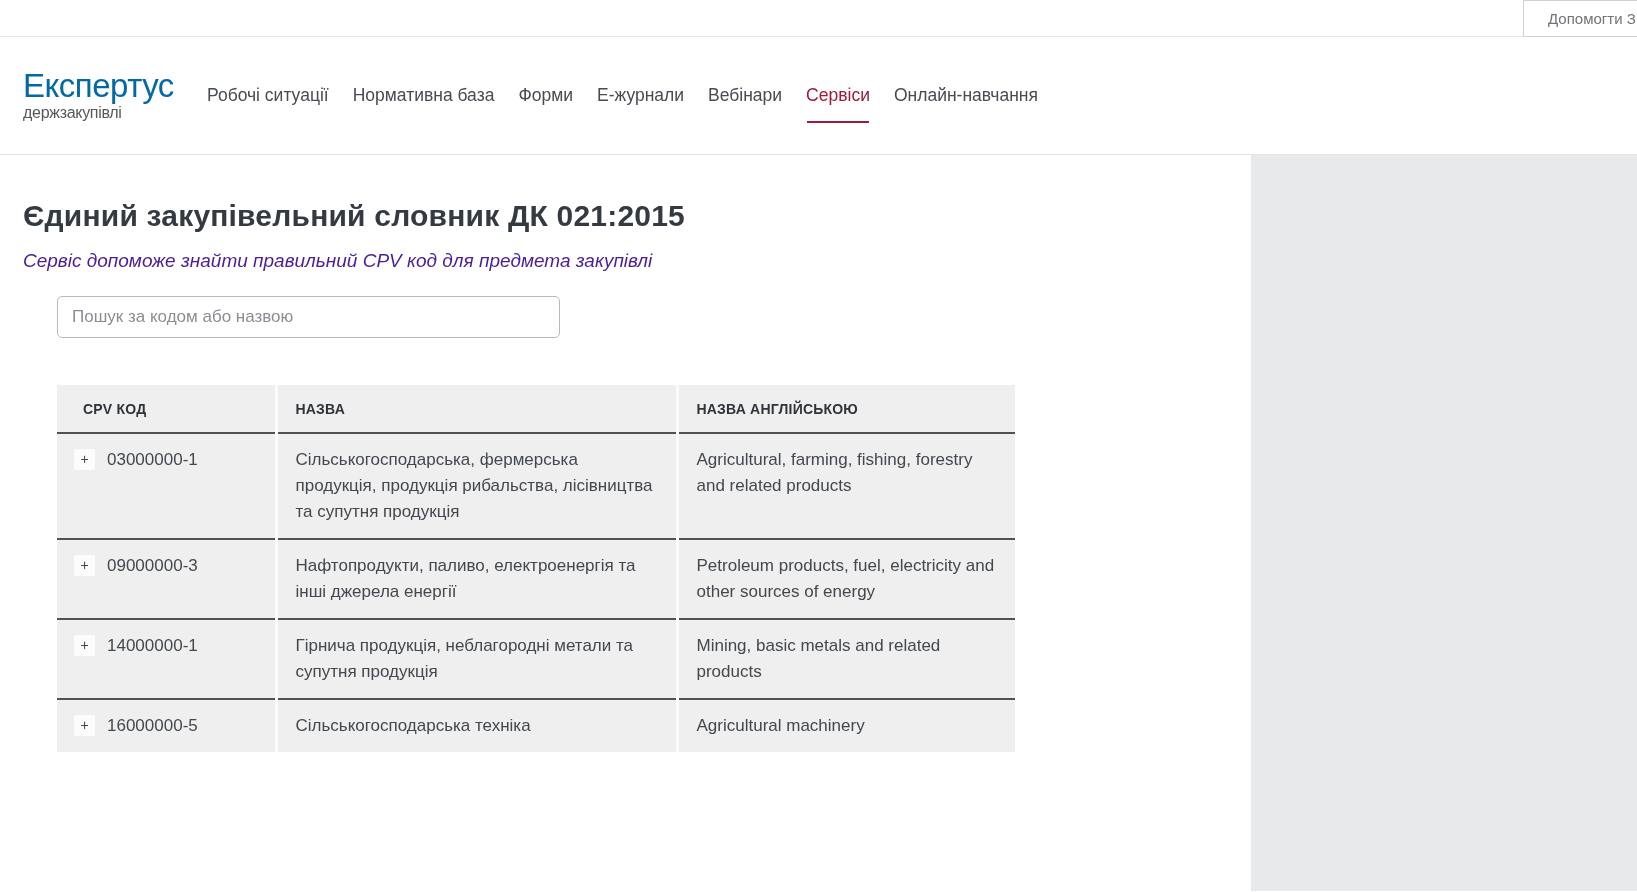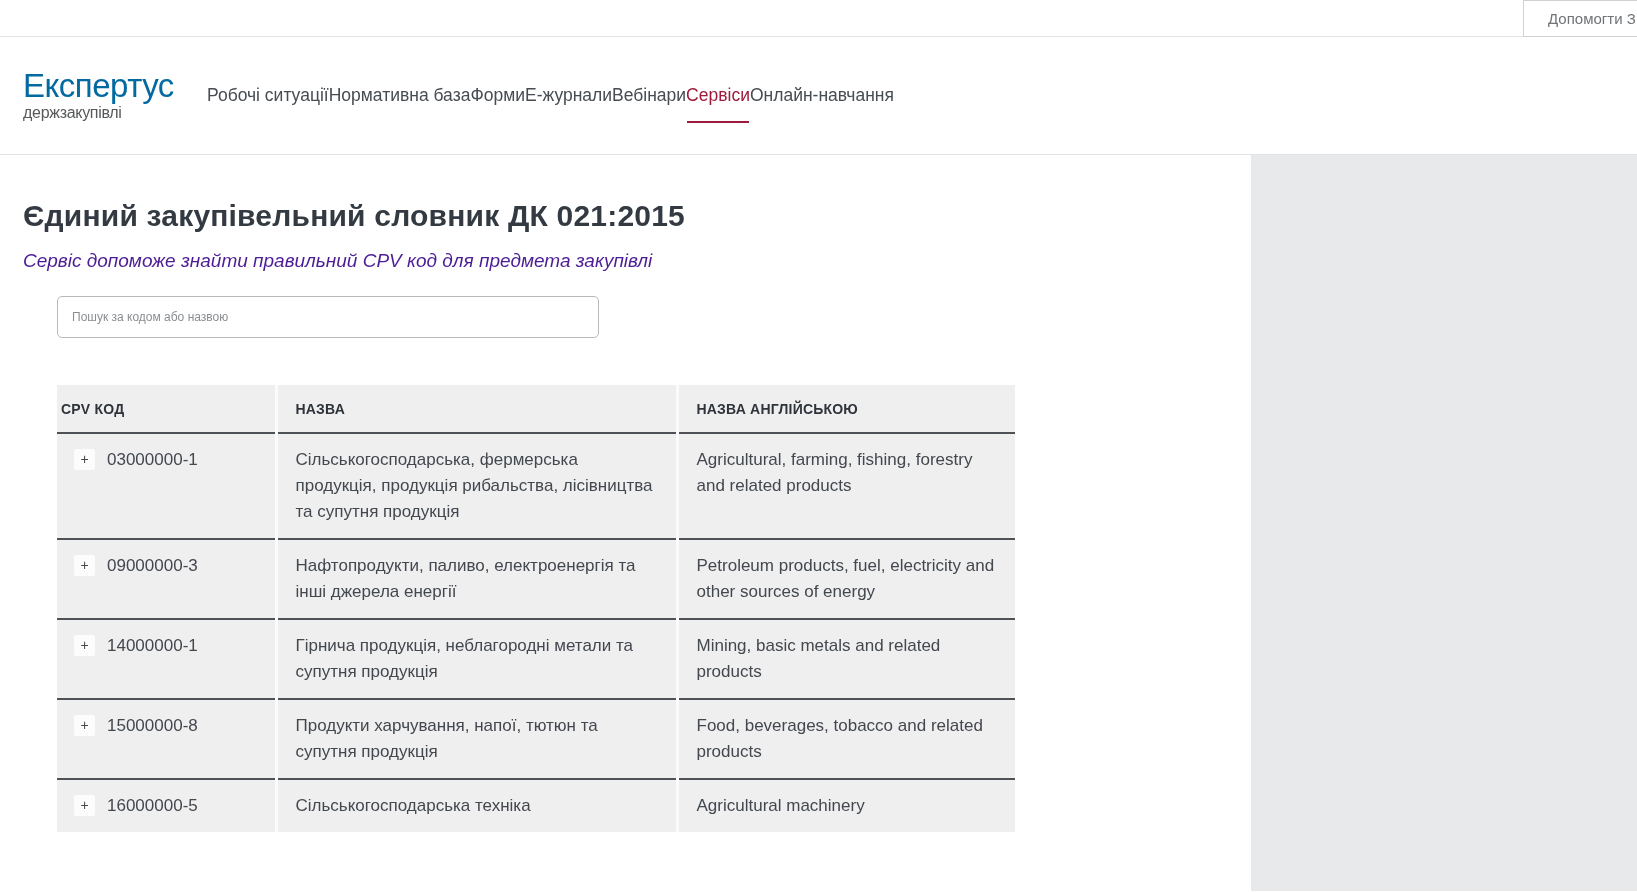--- a/index.html
+++ b/index.html
@@ -52,21 +52,21 @@
     line-height: 1.05;
     letter-spacing: -0.5px;
   }
   .logo-line2 {
     color: #56585a;
     font-size: 16px;
     line-height: 1.05;
     margin-top: 1px;
     letter-spacing: -0.3px;
   }
-  .nav { display: flex; margin-left: 26px; align-items: center; }
+  .nav { display: flex; gap: 24px; margin-left: 26px; align-items: center; }
   .nav-item {
     position: relative;
     font-size: 17.5px;
     color: #474c52;
     cursor: pointer;
     white-space: nowrap;
   }
   .nav-item.active { color: #9e1b3b; }
   .nav-item.active::after {
     content: "";
@@ -99,26 +99,26 @@
   }
   .page-subtitle {
     font-size: 19px;
     color: #4c1d95;
     margin-top: 17px;
     font-style: italic;
   }
 
   .search-wrap { margin: 24px 0 0 34px; }
   .search-input {
-    width: 542px;
+    width: 503px;
     height: 42px;
     border: 1px solid #b7babd;
     border-radius: 5px;
     padding: 0 14px;
-    font-size: 12px;
+    font-size: 17px;
     color: #737373;
     font-family: "Liberation Sans", sans-serif;
     outline: none;
     background: #ffffff;
   }
   .search-input::placeholder { color: #8a8e92; }
 
   
   .cpv-table {
     margin: 47px 0 0 34px;
@@ -132,21 +132,21 @@
 
   .cpv-table th {
     background: #efeff0;
     text-align: left;
     font-size: 14px;
     font-weight: bold;
     color: #2f343a;
     letter-spacing: 0.2px;
     padding: 16px 18px 15px 18px;
   }
-  .cpv-table th:first-child { padding-left: 4px; }
+  .cpv-table th:first-child { padding-left: 26px; }
 
   .cpv-table td {
     background: #efeff0;
     vertical-align: top;
     font-size: 17px;
     color: #43484e;
     line-height: 26px;
     padding: 13px 14px 13px 18px;
     border-top: 2px solid #4e5156;
   }
@@ -238,27 +238,20 @@
   </tr>
             <tr>
     <td class="cell-code">
       <button class="expand-btn">+</button><span class="code-text">14000000-1</span>
     </td>
     <td>Гірнича продукція, неблагородні метали та супутня продукція</td>
     <td>Mining, basic metals and related products</td>
   </tr>
             <tr>
     <td class="cell-code">
-      <button class="expand-btn">+</button><span class="code-text">15000000-8</span>
-    </td>
-    <td>Продукти харчування, напої, тютюн та супутня продукція</td>
-    <td>Food, beverages, tobacco and related products</td>
-  </tr>
-            <tr>
-    <td class="cell-code">
       <button class="expand-btn">+</button><span class="code-text">16000000-5</span>
     </td>
     <td>Сільськогосподарська техніка</td>
     <td>Agricultural machinery</td>
   </tr>
           </tbody>
       </table>
     </div>
   </div>
 

